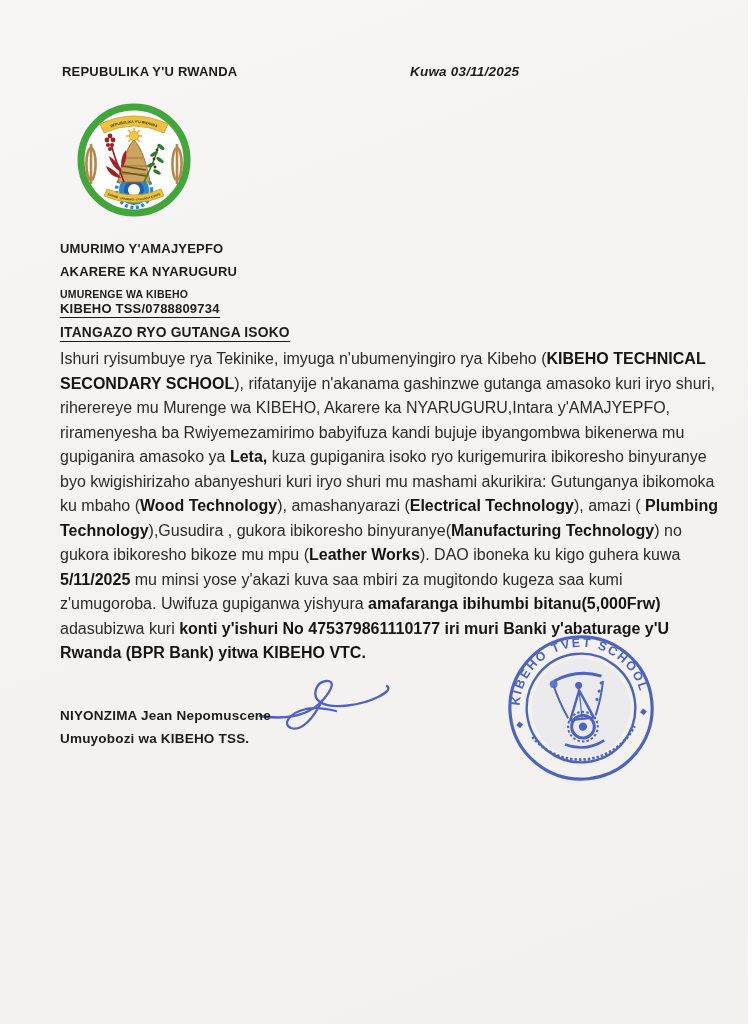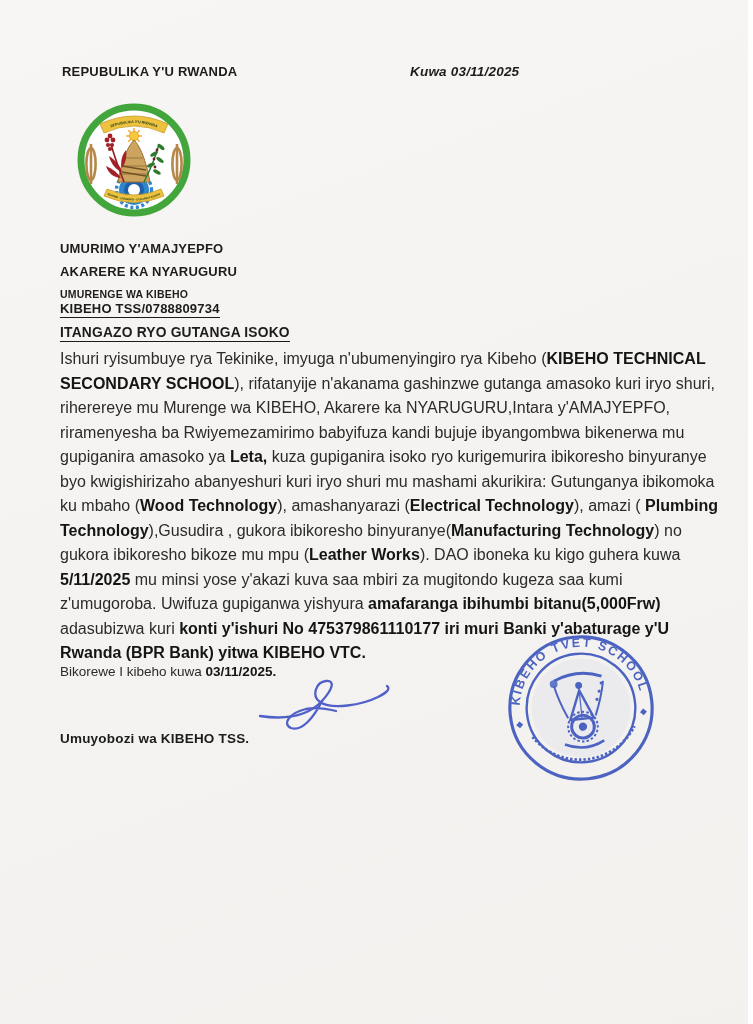--- a/index.html
+++ b/index.html
@@ -131,29 +131,29 @@
   <div class="abs hdr province">UMURIMO Y'AMAJYEPFO</div>
   <div class="abs hdr district">AKARERE KA NYARUGURU</div>
   <div class="abs hdr sector">UMURENGE WA KIBEHO</div>
   <div class="abs hdr phone"><span class="u">KIBEHO TSS/0788809734</span></div>
   <div class="abs hdr announce"><span class="u">ITANGAZO RYO GUTANGA ISOKO</span></div>
 
   <div class="abs bodytext">
     <div><span>Ishuri ryisumbuye rya Tekinike, imyuga n'ubumenyingiro rya Kibeho (</span><span class="b">KIBEHO TECHNICAL SECONDARY SCHOOL</span><span>), rifatanyije n'akanama gashinzwe gutanga amasoko kuri iryo shuri, riherereye mu Murenge wa KIBEHO, Akarere ka NYARUGURU,Intara y'AMAJYEPFO, riramenyesha ba Rwiyemezamirimo babyifuza kandi bujuje ibyangombwa bikenerwa mu gupiganira amasoko ya </span><span class="b">Leta,</span><span> kuza gupiganira isoko ryo kurigemurira ibikoresho binyuranye byo kwigishirizaho abanyeshuri kuri iryo shuri mu mashami akurikira: Gutunganya ibikomoka ku mbaho (</span><span class="b">Wood Technology</span><span>), amashanyarazi (</span><span class="b">Electrical Technology</span><span>), amazi ( </span><span class="b">Plumbing Technology</span><span>),Gusudira , gukora ibikoresho binyuranye(</span><span class="b">Manufacturing Technology</span><span>) no gukora ibikoresho bikoze mu mpu (</span><span class="b">Leather Works</span><span>). DAO iboneka ku kigo guhera kuwa </span><span class="b">5/11/2025</span><span> mu minsi yose y'akazi kuva saa mbiri za mugitondo kugeza saa kumi z'umugoroba. Uwifuza gupiganwa yishyura </span><span class="b">amafaranga ibihumbi bitanu(5,000Frw)</span><span> adasubizwa kuri </span><span class="b">konti y'ishuri No 475379861110177 iri muri Banki y'abaturage y'U Rwanda (BPR Bank) yitwa KIBEHO VTC.</span></div>
   </div>
 
-  <div class="abs closing"><span>Bikorewe I kibeho kuwa </span><span class="b">03/11/2025.</span></div>
 
   <svg class="abs signature" viewBox="0 0 142 64">
     <g stroke="#3f51c4" stroke-width="2.3" fill="none" stroke-linecap="round" opacity="0.9">
       <path d="M4,42 C30,46 52,42 66,27 C76,16 80,6 70,7 C60,8 55,22 64,28 C76,36 106,31 122,23 C130,19 135,15 131,12"></path>
       <path d="M66,27 C58,43 46,58 35,54 C26,50 33,39 50,35 C60,33 72,35 80,37"></path>
     </g>
   </svg>
 
+  <div class="abs hdr signame">NIYONZIMA Jean Nepomuscene</div>
   <div class="abs hdr sigtitle">Umuyobozi wa KIBEHO TSS.</div>
 
   <svg class="abs stamp" viewBox="0 0 160 168">
     <g transform="rotate(-6 80 84)" opacity="0.88">
       <circle cx="80" cy="84" r="50" fill="#3550bc" opacity="0.05"></circle>
       <circle cx="80" cy="84" r="72" fill="none" stroke="#3550bc" stroke-width="3.2"></circle>
       <circle cx="80" cy="84" r="55" fill="none" stroke="#3550bc" stroke-width="2.4"></circle>
       <path id="stampTop" d="M18,84 A62,62 0 0 1 142,84" fill="none"></path>
       <text font-size="12.5" font-weight="700" fill="#3550bc" letter-spacing="2">
         <textPath href="#stampTop" startOffset="50%" text-anchor="middle">KIBEHO TVET SCHOOL</textPath>

